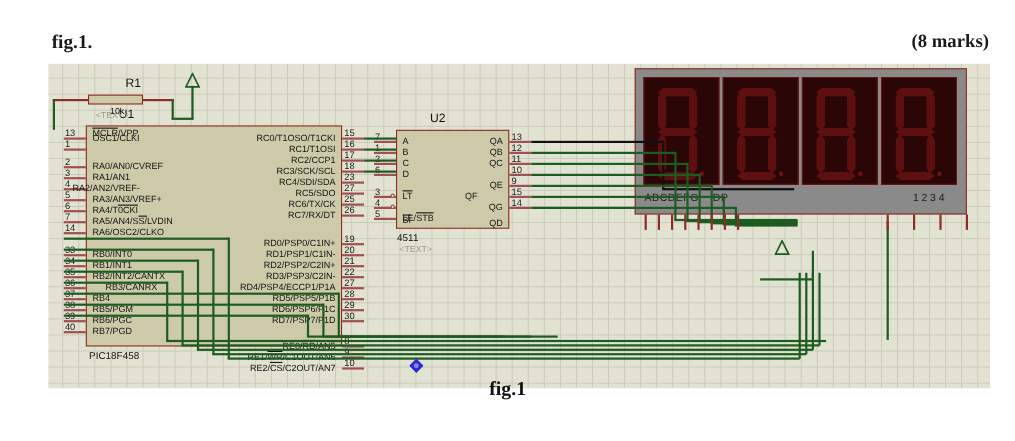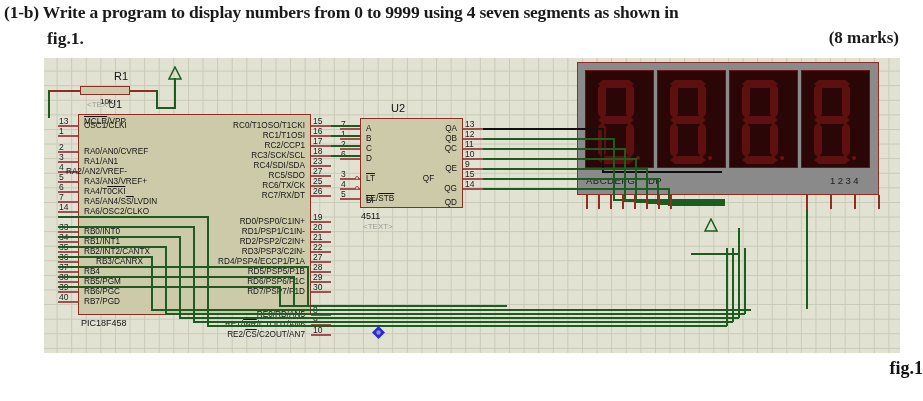--- a/index.html
+++ b/index.html
@@ -41,28 +41,27 @@
             line-height:8.2px;font-family:"Liberation Sans",sans-serif;}
   .pinlabel.right{text-align:right;}
   .ovl{text-decoration:overline;}
   .bubble{position:absolute;width:4px;height:4px;border:1px solid #a05050;border-radius:50%;
           background:#e2e2d2;box-sizing:border-box;}
   .seg{position:absolute;background:#5e1010;}
   .dp{position:absolute;width:4px;height:4px;border-radius:50%;background:#6d1414;}
   .disp-text{position:absolute;font-size:9.5px;color:#1c1c1c;letter-spacing:0.5px;
              font-family:"Liberation Sans",sans-serif;}
   
-  #figure-caption{position:absolute;left:0;top:358px;width:923px;text-align:right;
+  #figure-caption{position:absolute;left:0;top:343px;width:923px;text-align:center;
                   font-family:"Liberation Serif",serif;font-weight:bold;font-size:18px;color:#111;}
 </style>
 </head>
 <body>
 
 <div id="question-header">
-  <div class="q-line" id="q-line-1">(1-b) Write a program to display numbers from 0 to 9999 using 4 seven segments as shown in</div>
   <div class="q-line" id="q-line-2">fig.1.</div>
   <div id="marks-label">(8 marks)</div>
 </div>
 
 <div id="schematic">
   <div id="grid"></div>
   <div id="schematic-body">
       <div class="chip" style="left: 34px; top: 56px; width: 233px; height: 201px;"></div>
       <div class="chip-ref" style="left: 32px; top: 40px;">U1</div>
       <div class="chip-ghost" style="left: 43px; top: 42px;">&lt;TEXT&gt;</div>

